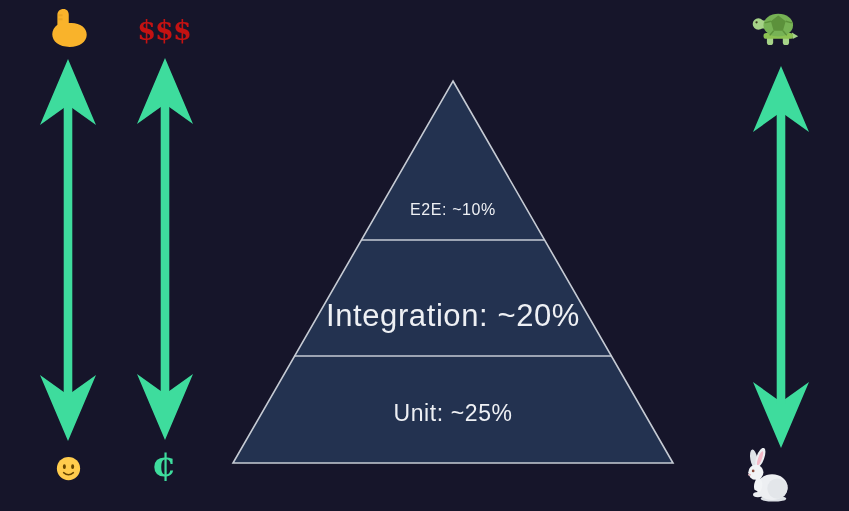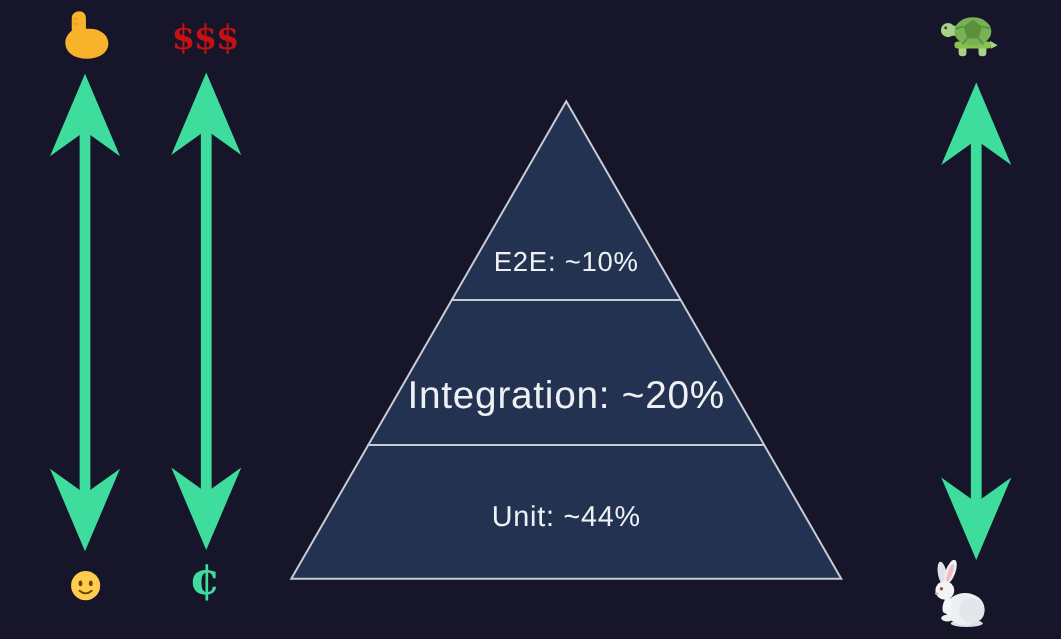--- a/index.html
+++ b/index.html
@@ -6,21 +6,21 @@
   .stage{
     position:relative;width:849px;height:511px;overflow:hidden;
     background:#16152a;font-family:"Liberation Sans",sans-serif;
   }
   .abs{position:absolute;}
   .tier-label{
     position:absolute;left:230px;width:446px;text-align:center;
     color:#eef0f4;letter-spacing:.6px;line-height:28px;
     font-family:"Liberation Sans",sans-serif;font-weight:400;
   }
-  .tier-e2e{top:196px;font-size:22px;}
+  .tier-e2e{top:196px;font-size:16px;}
   .tier-integration{top:302px;font-size:31px;}
   .tier-unit{top:399px;font-size:23px;}
   .money-top{
     position:absolute;left:132px;top:15px;width:64px;text-align:center;
     font-family:"DejaVu Serif",serif;font-weight:bold;font-size:27px;color:#c41212;
     letter-spacing:-1px;
   }
   .cent-bottom{
     position:absolute;left:142px;top:442px;width:44px;text-align:center;
     font-family:"DejaVu Serif",serif;font-weight:bold;font-size:36px;color:#3edc9d;
@@ -83,21 +83,21 @@
   <div class="abs" style="left:230px;top:78px;">
     <svg width="446" height="388" viewBox="0 0 446 388">
       <polygon points="223,3 443,385 3,385" fill="#233250" stroke="#c6cbd4" stroke-width="1.6"></polygon>
       <line x1="131" y1="162" x2="315" y2="162" stroke="#c6cbd4" stroke-width="1.6"></line>
       <line x1="64" y1="278" x2="382" y2="278" stroke="#c6cbd4" stroke-width="1.6"></line>
     </svg>
   </div>
 
   <div class="tier-label tier-e2e">E2E: ~10%</div>
   <div class="tier-label tier-integration">Integration: ~20%</div>
-  <div class="tier-label tier-unit">Unit: ~44%</div>
+  <div class="tier-label tier-unit">Unit: ~25%</div>
 
   <div class="abs" style="left:55px;top:455px;width:27px;height:27px;">
     <svg width="27" height="27" viewBox="0 0 36 36">
       <circle cx="18" cy="18" r="15.5" fill="#FFCC4D"></circle>
       <ellipse cx="12.5" cy="15.5" rx="2" ry="3.1" fill="#664500"></ellipse>
       <ellipse cx="23.5" cy="15.5" rx="2" ry="3.1" fill="#664500"></ellipse>
       <path d="M11.5 23.5c4 3.4 9 3.4 13 0" stroke="#664500" stroke-width="2" fill="none" stroke-linecap="round"></path>
     </svg>
   </div>
 

